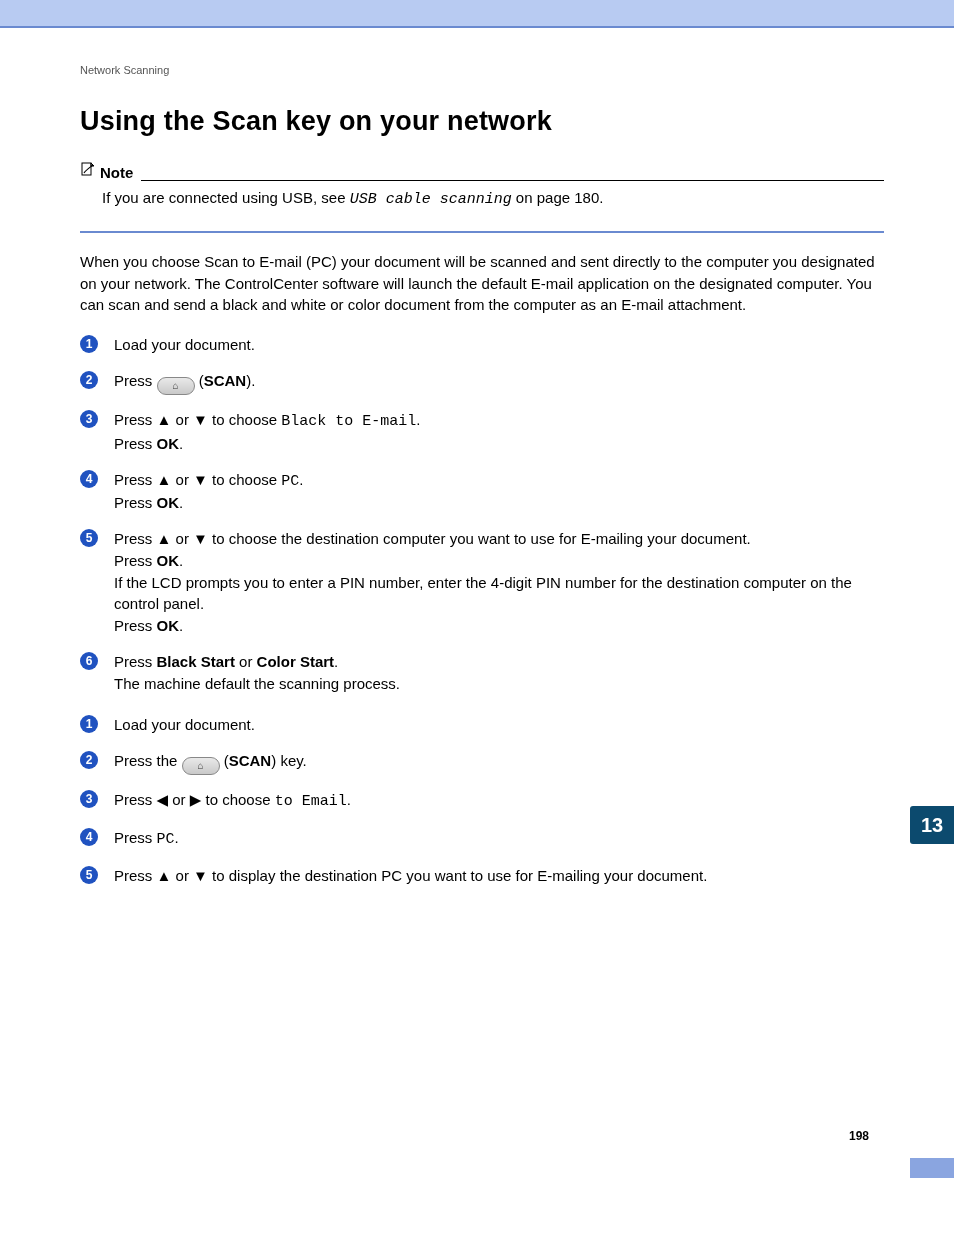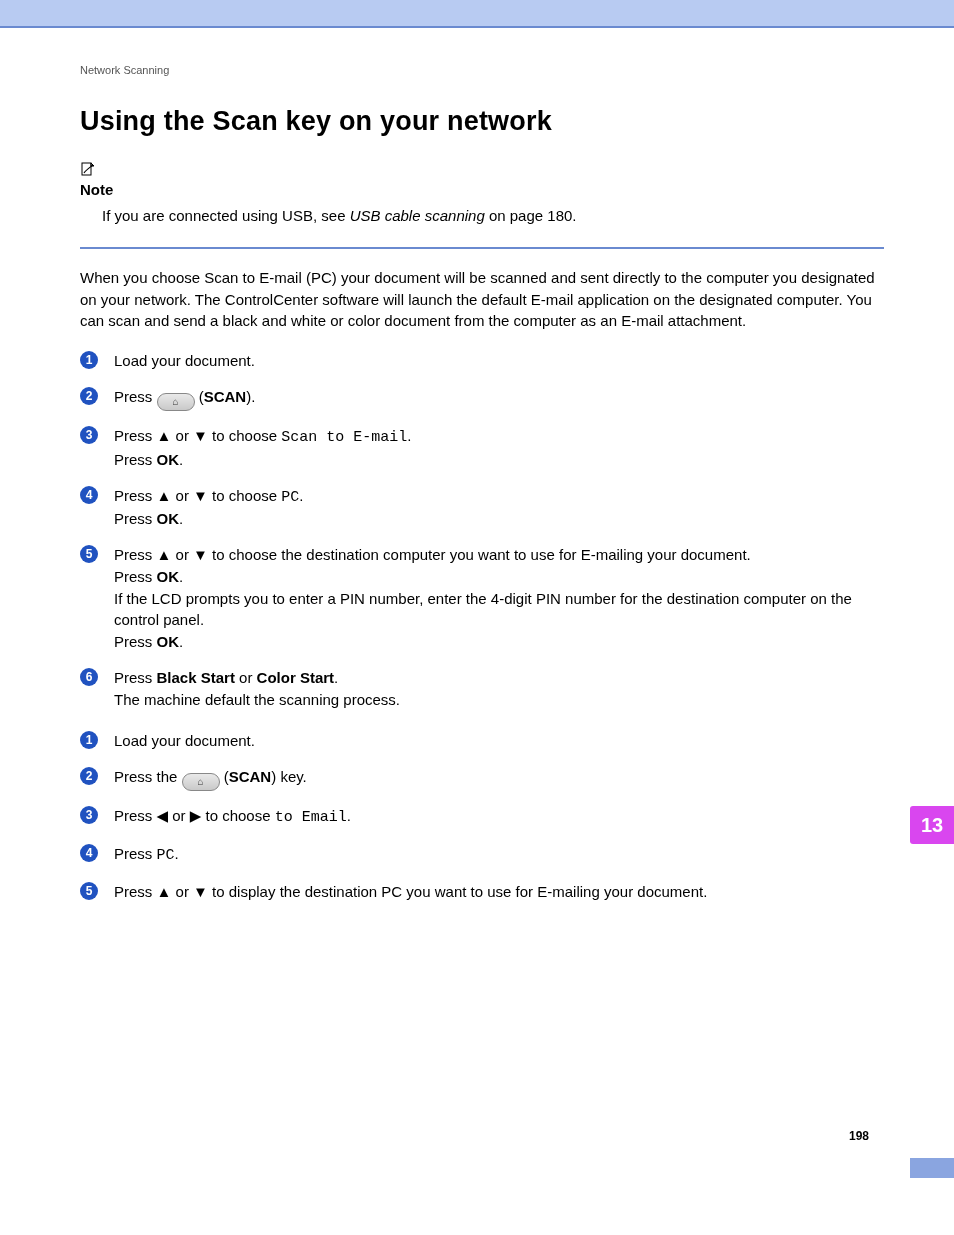--- a/index.html
+++ b/index.html
@@ -30,43 +30,42 @@
   }
   h1 {
     font-size: 27px;
     font-weight: bold;
     margin: 0 0 24px 0;
     letter-spacing: 0.2px;
   }
   .note-block { margin-bottom: 20px; }
   .note-head {
     display: flex;
-    align-items: flex-start;
-    flex-direction: column;
+    align-items: flex-end;
   }
   .note-icon {
     font-size: 16px;
     margin-right: 4px;
   }
   .note-label {
     font-weight: bold;
     font-size: 15px;
     margin-right: 8px;
   }
   .note-line {
     flex: 1;
     border-bottom: 1px solid #000;
     height: 1px;
   }
   .note-body {
     padding-left: 22px;
     padding-top: 6px;
     line-height: 1.45;
   }
-  .xref { font-style: italic; }
+  .xref { font-style: italic; font-family: Liberation Mono, monospace; }
   h2 {
     font-size: 20px;
     font-weight: bold;
     margin: 28px 0 4px 0;
   }
   .blue-rule {
     height: 2px;
     background: #6a8ad0;
     margin-bottom: 18px;
   }
@@ -119,21 +118,21 @@
     font-size: 10px;
     color: #333;
   }
   .mono { font-family: "Courier New", monospace; }
   .side-tab {
     position: absolute;
     right: 0;
     top: 778px;
     width: 44px;
     height: 38px;
-    background: #d946ef;
+    background: #0c4a6e;
     color: #fff;
     font-weight: bold;
     font-size: 20px;
     display: flex;
     align-items: center;
     justify-content: center;
     border-radius: 3px 0 0 3px;
   }
   .page-number {
     position: absolute;
@@ -184,21 +183,21 @@
   <div class="intro">When you choose Scan to E-mail (PC) your document will be scanned and sent directly to the computer you designated on your network. The ControlCenter software will launch the default E-mail application on the designated computer. You can scan and send a black and white or color document from the computer as an E-mail attachment.</div>
 
   <ol class="steps">
     <li><span>Load your document.</span></li>
 
     <li>
       <span>Press </span><span class="scan-btn">⌂</span><span> (</span><b>SCAN</b><span>).</span>
     </li>
 
     <li>
-      <span>Press </span><span>▲</span><span> or </span><span>▼</span><span> to choose </span><span class="mono">Scan to E-mail</span><span>.</span><br>
+      <span>Press </span><span>▲</span><span> or </span><span>▼</span><span> to choose </span><span class="mono">Black to E-mail</span><span>.</span><br>
       <span>Press </span><b>OK</b><span>.</span>
     </li>
 
     <li>
       <span>Press </span><span>▲</span><span> or </span><span>▼</span><span> to choose </span><span class="mono">PC</span><span>.</span><br>
       <span>Press </span><b>OK</b><span>.</span>
     </li>
 
     <li>
       <span>Press </span><span>▲</span><span> or </span><span>▼</span><span> to choose the destination computer you want to use for E-mailing your document.</span><br>

